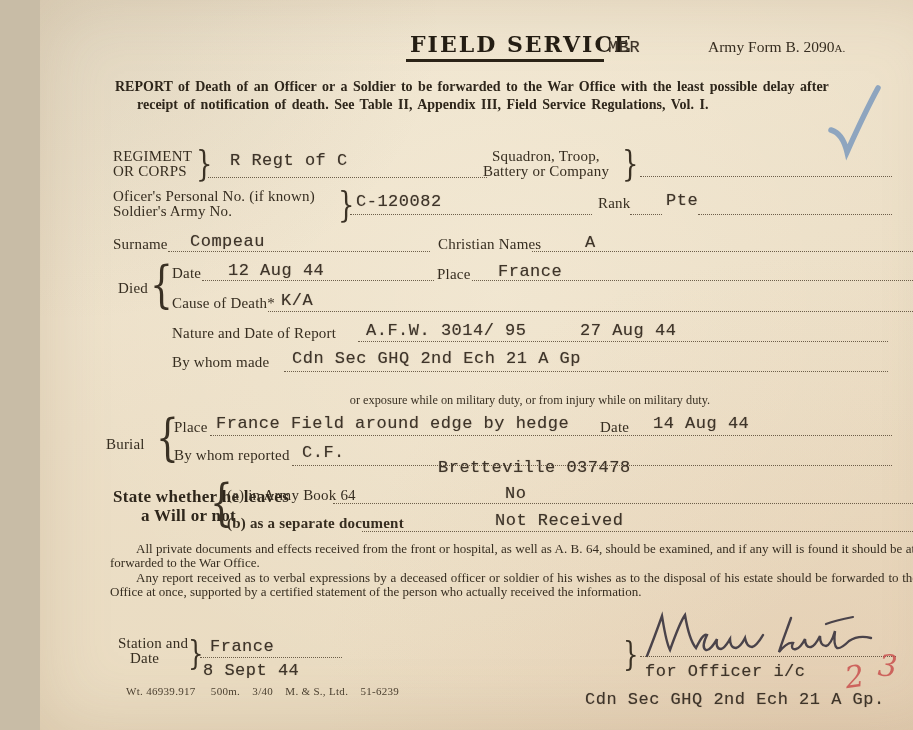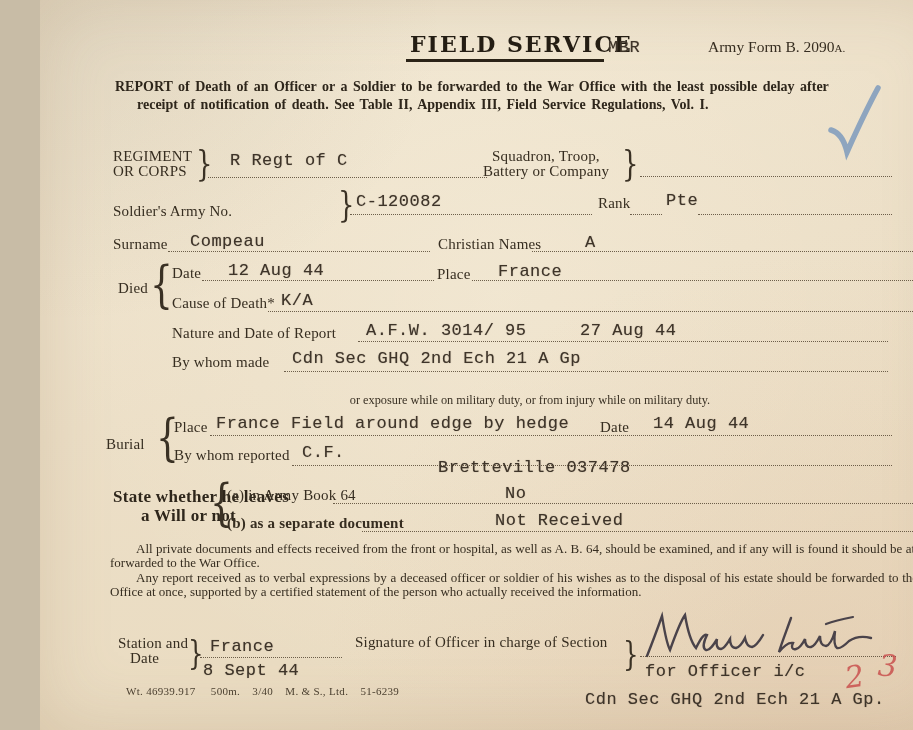--- a/index.html
+++ b/index.html
@@ -51,20 +51,21 @@
   <div class="lbl" style="left:73px;top:164px;">OR CORPS</div>
   <div class="brace" style="left:156px;top:146px;font-size:36px;">}</div>
   <div class="typed" style="left:190px;top:152px;">R Regt of C</div>
   <div class="dots" style="left:168px;top:177px;width:279px;"></div>
 
   <div class="lbl" style="left:452px;top:149px;">Squadron, Troop,</div>
   <div class="lbl" style="left:443px;top:164px;">Battery or Company</div>
   <div class="brace" style="left:582px;top:146px;font-size:36px;">}</div>
   <div class="dots" style="left:600px;top:176px;width:252px;"></div>
 
+  <div class="lbl" style="left:73px;top:189px;">Oficer's Personal No. (if known)</div>
   <div class="lbl" style="left:73px;top:204px;">Soldier's Army No.</div>
   <div class="brace" style="left:298px;top:187px;font-size:36px;">}</div>
   <div class="typed" style="left:316px;top:193px;">C-120082</div>
   <div class="dots" style="left:310px;top:214px;width:242px;"></div>
   <div class="lbl" style="left:558px;top:196px;">Rank</div>
   <div class="dots" style="left:590px;top:214px;width:32px;"></div>
   <div class="typed" style="left:626px;top:192px;">Pte</div>
   <div class="dots" style="left:658px;top:214px;width:194px;"></div>
 
   <div class="lbl" style="left:73px;top:237px;">Surname</div>
@@ -122,21 +123,20 @@
     <p>Any report received as to verbal expressions by a deceased officer or soldier of his wishes as to the disposal of his estate should be forwarded to the War Office at once, supported by a certified statement of the person who actually received the information.</p>
   </div>
 
   <div class="lbl" style="left:78px;top:636px;">Station and</div>
   <div class="lbl" style="left:90px;top:651px;">Date</div>
   <div class="brace" style="left:148px;top:635px;font-size:34px;">}</div>
   <div class="typed" style="left:170px;top:638px;">France</div>
   <div class="dots" style="left:160px;top:657px;width:142px;"></div>
   <div class="typed" style="left:163px;top:662px;">8 Sept 44</div>
 
-  <div class="lbl" style="left:315px;top:635px;">Signature of Officer in charge of Section</div>
   <div class="brace" style="left:583px;top:636px;font-size:34px;">}</div>
 
   <svg style="position:absolute;left:603px;top:610px;" width="256" height="50" viewBox="0 0 256 50">
     <path d="M4,46 C8,36 14,20 19,6 C21,18 23,32 27,40 C32,26 37,12 42,5 C44,17 47,31 53,38
              C57,30 61,23 64,25 C61,31 59,38 63,40 C67,41 71,34 74,29 C73,35 74,39 78,39 C82,38 85,32 87,29
              C87,34 89,38 93,38 C97,37 100,32 102,28 C103,33 105,37 109,37 C113,36 117,30 120,25" fill="none" stroke="rgba(56,51,62,.9)" stroke-width="2.4" stroke-linecap="round"></path>
     <path d="M148,8 C143,22 138,35 136,42 C140,37 146,32 150,33 C148,37 149,40 153,39 C157,38 160,33 162,29
              C162,34 164,38 168,37 C172,36 175,30 177,26 C177,32 179,36 183,36 C187,35 190,28 192,21
              C191,29 191,36 194,38 C197,39 202,35 206,31 C212,27 220,26 228,28" fill="none" stroke="rgba(56,51,62,.9)" stroke-width="2.4" stroke-linecap="round"></path>
     <path d="M183,14 C191,11 200,9 210,7" fill="none" stroke="rgba(56,51,62,.9)" stroke-width="2.2" stroke-linecap="round"></path>

